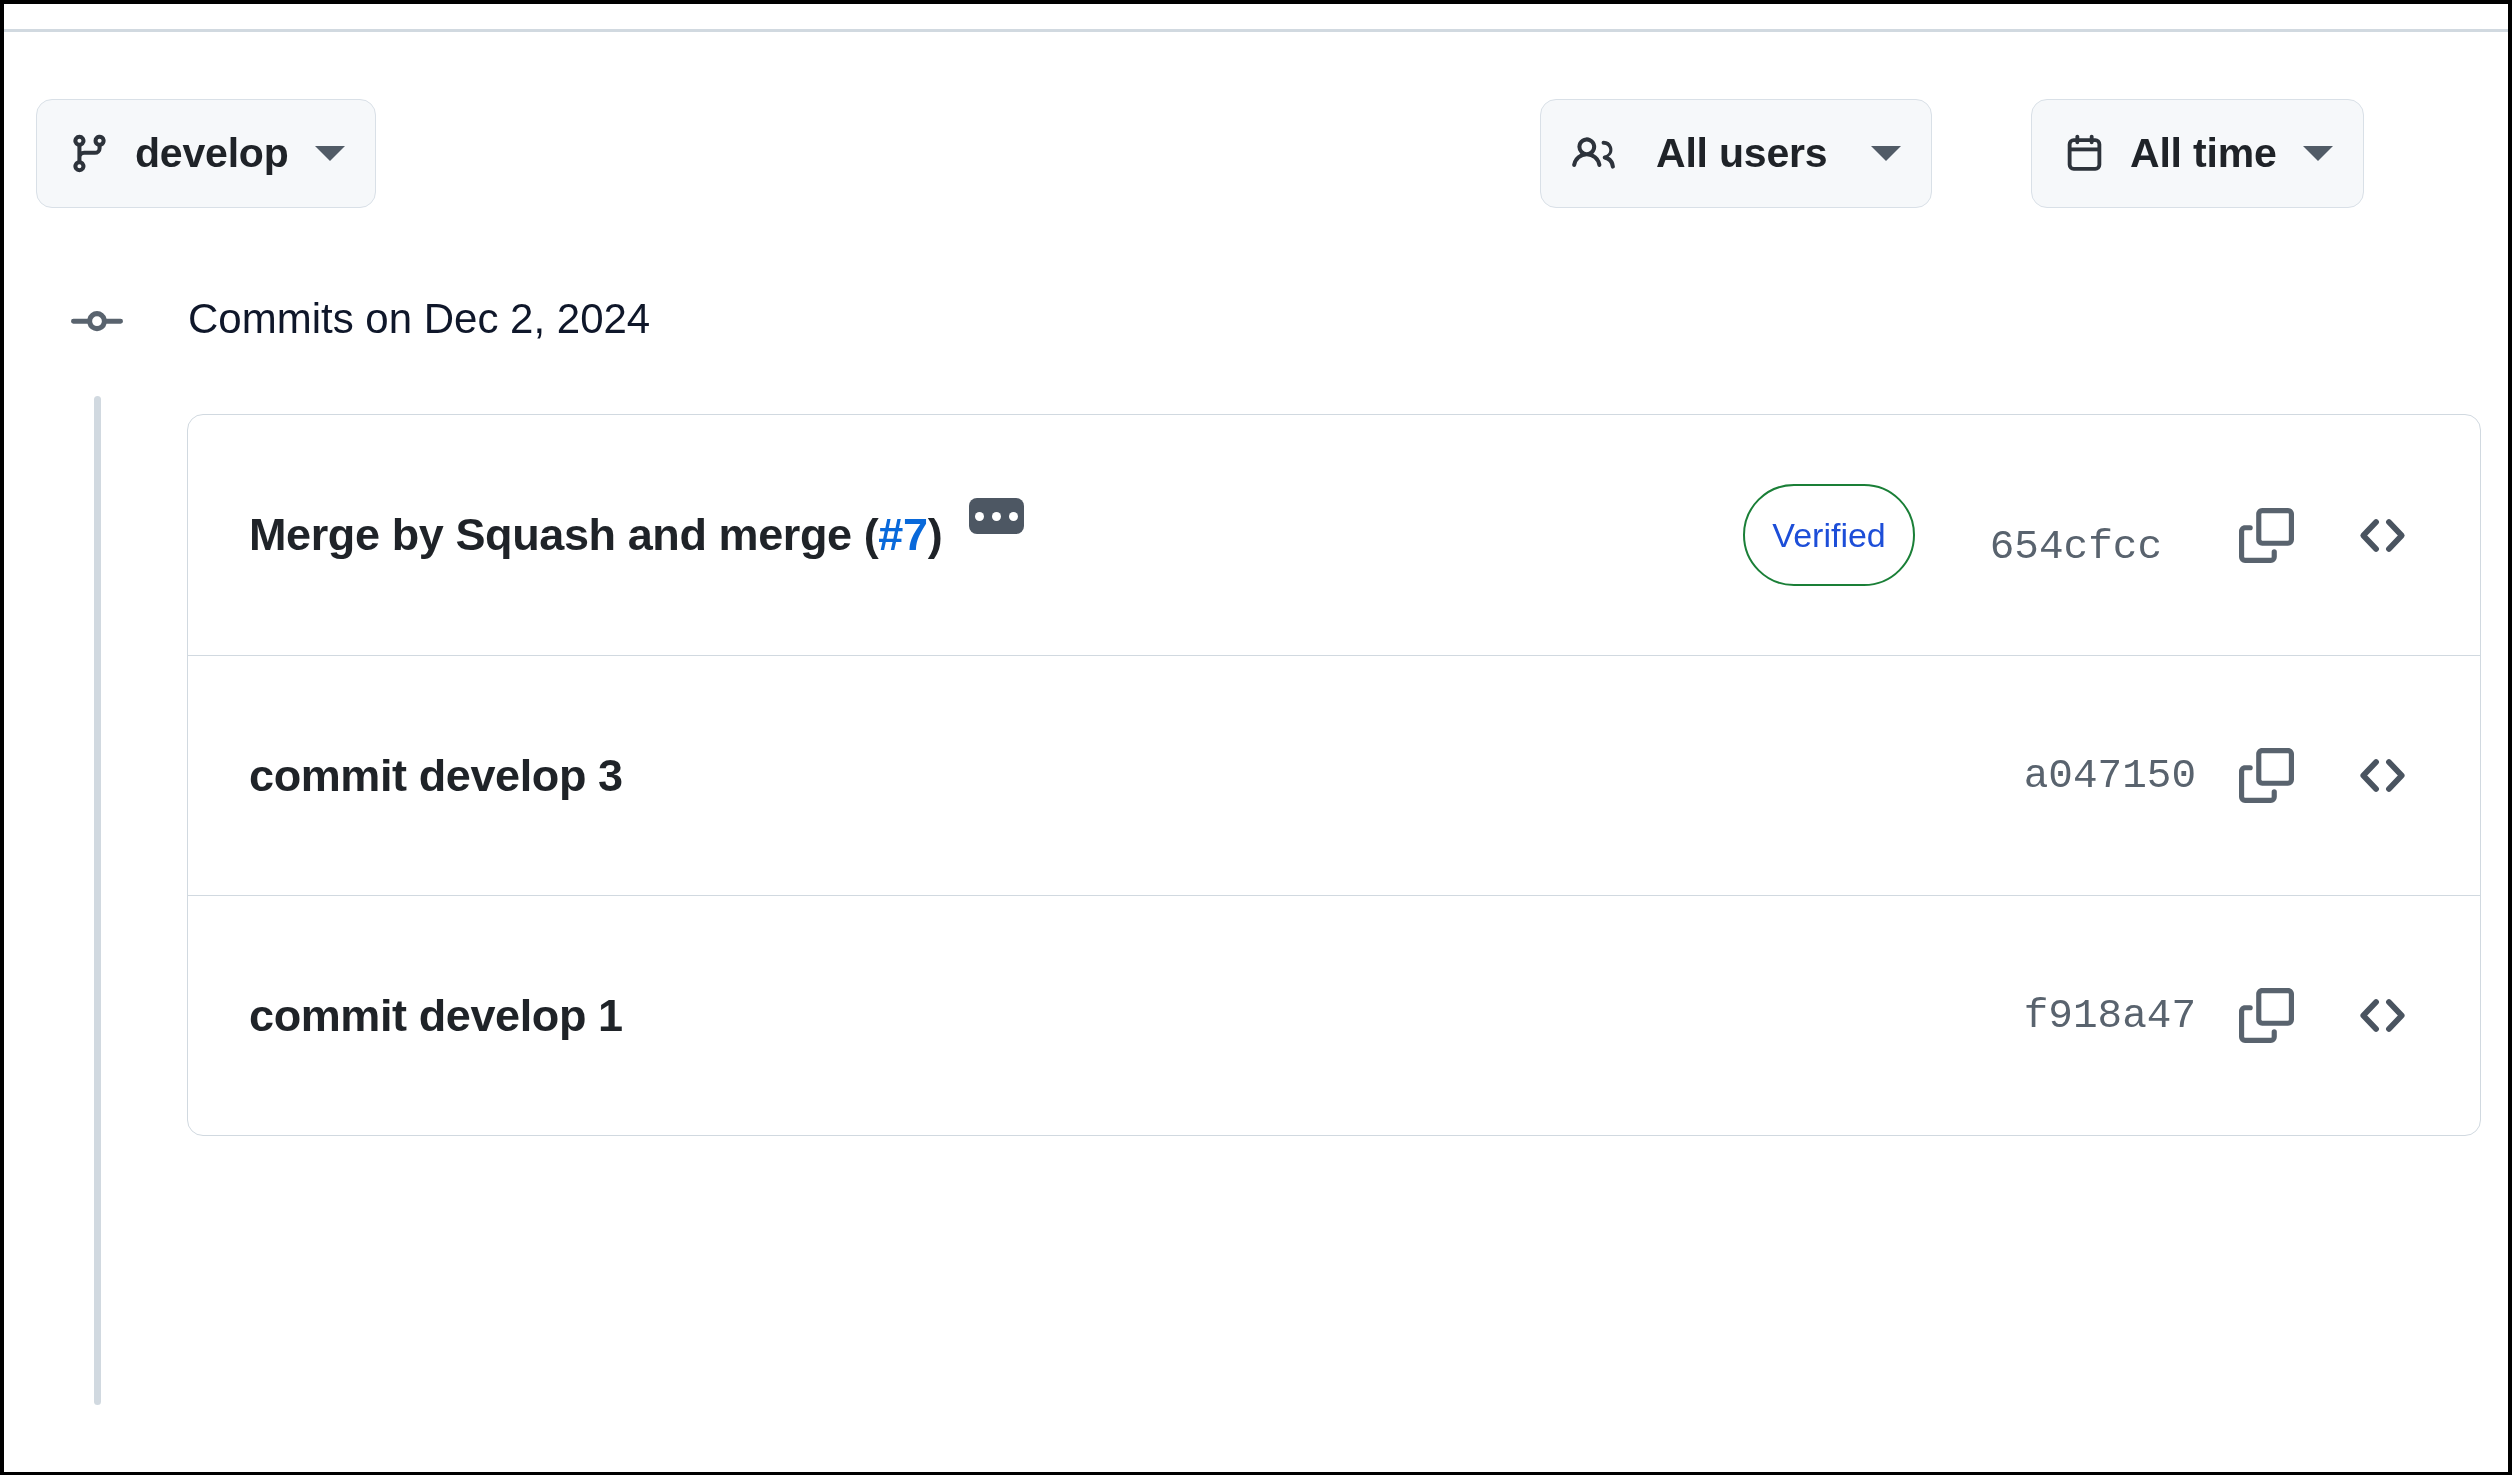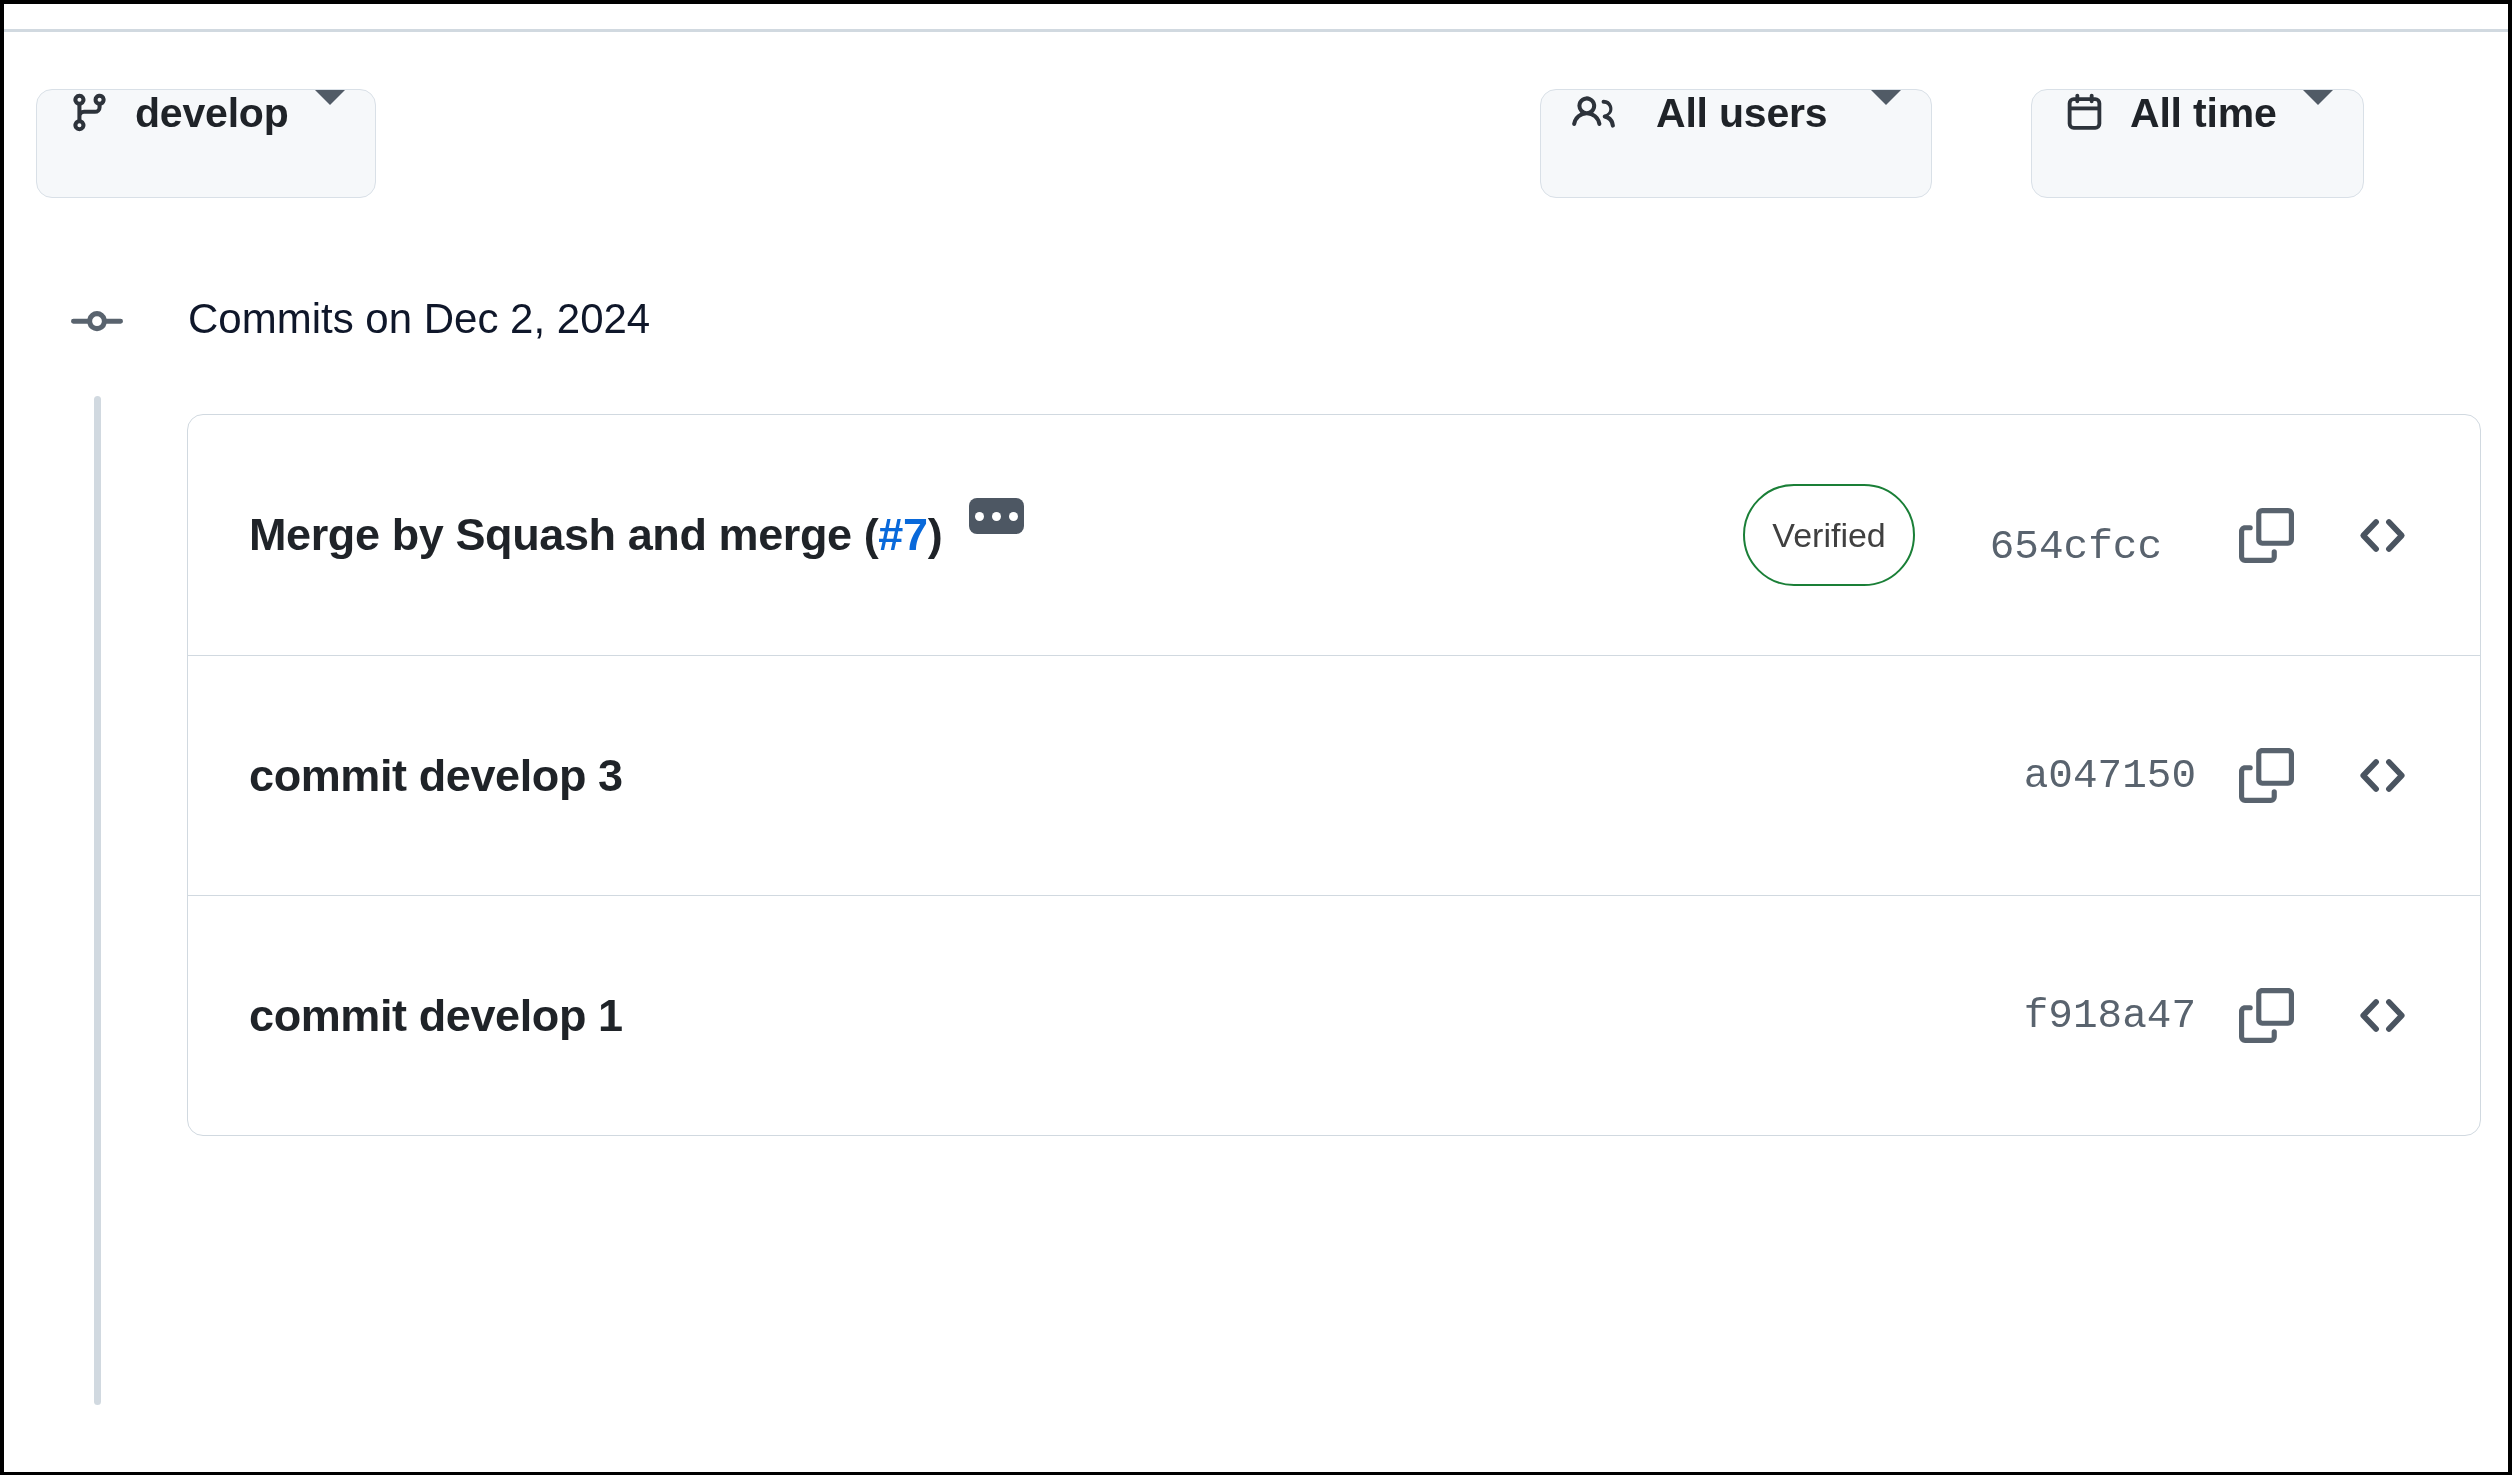--- a/index.html
+++ b/index.html
@@ -37,29 +37,30 @@
     position: absolute;
     left: 0;
     right: 0;
     top: 85px;
     height: 109px;
   }
 
   .btn {
     position: absolute;
     display: flex;
-    align-items: flex-start;
+    align-items: center;
     box-sizing: border-box;
     height: 109px;
     background: #f6f8fa;
     border: 1.8px solid #d9e0e7;
     border-radius: 16px;
     padding: 0 30px;
     cursor: pointer;
     gap: 23px;
+    margin-top: 10px;
   }
   .btn-label {
     font-size: 41px;
     font-weight: 700;
     color: #1f2328;
     letter-spacing: -0.2px;
     white-space: nowrap;
   }
   .btn-icon {
     display: flex;
@@ -196,21 +197,21 @@
   }
 
   .verified-badge {
     display: inline-flex;
     align-items: center;
     justify-content: center;
     height: 64px;
     padding: 17px 27px;
     border: 2.7px solid #1a7f37;
     border-radius: 893px;
-    color: #404040;
+    color: #1d4ed8;
     font-size: 34px;
     font-weight: 500;
     cursor: pointer;
     margin-right: 75px;
   }
 
   .sha {
     font-family: "Liberation Mono", "DejaVu Sans Mono", monospace;
     font-size: 41px;
     color: #59636e;

